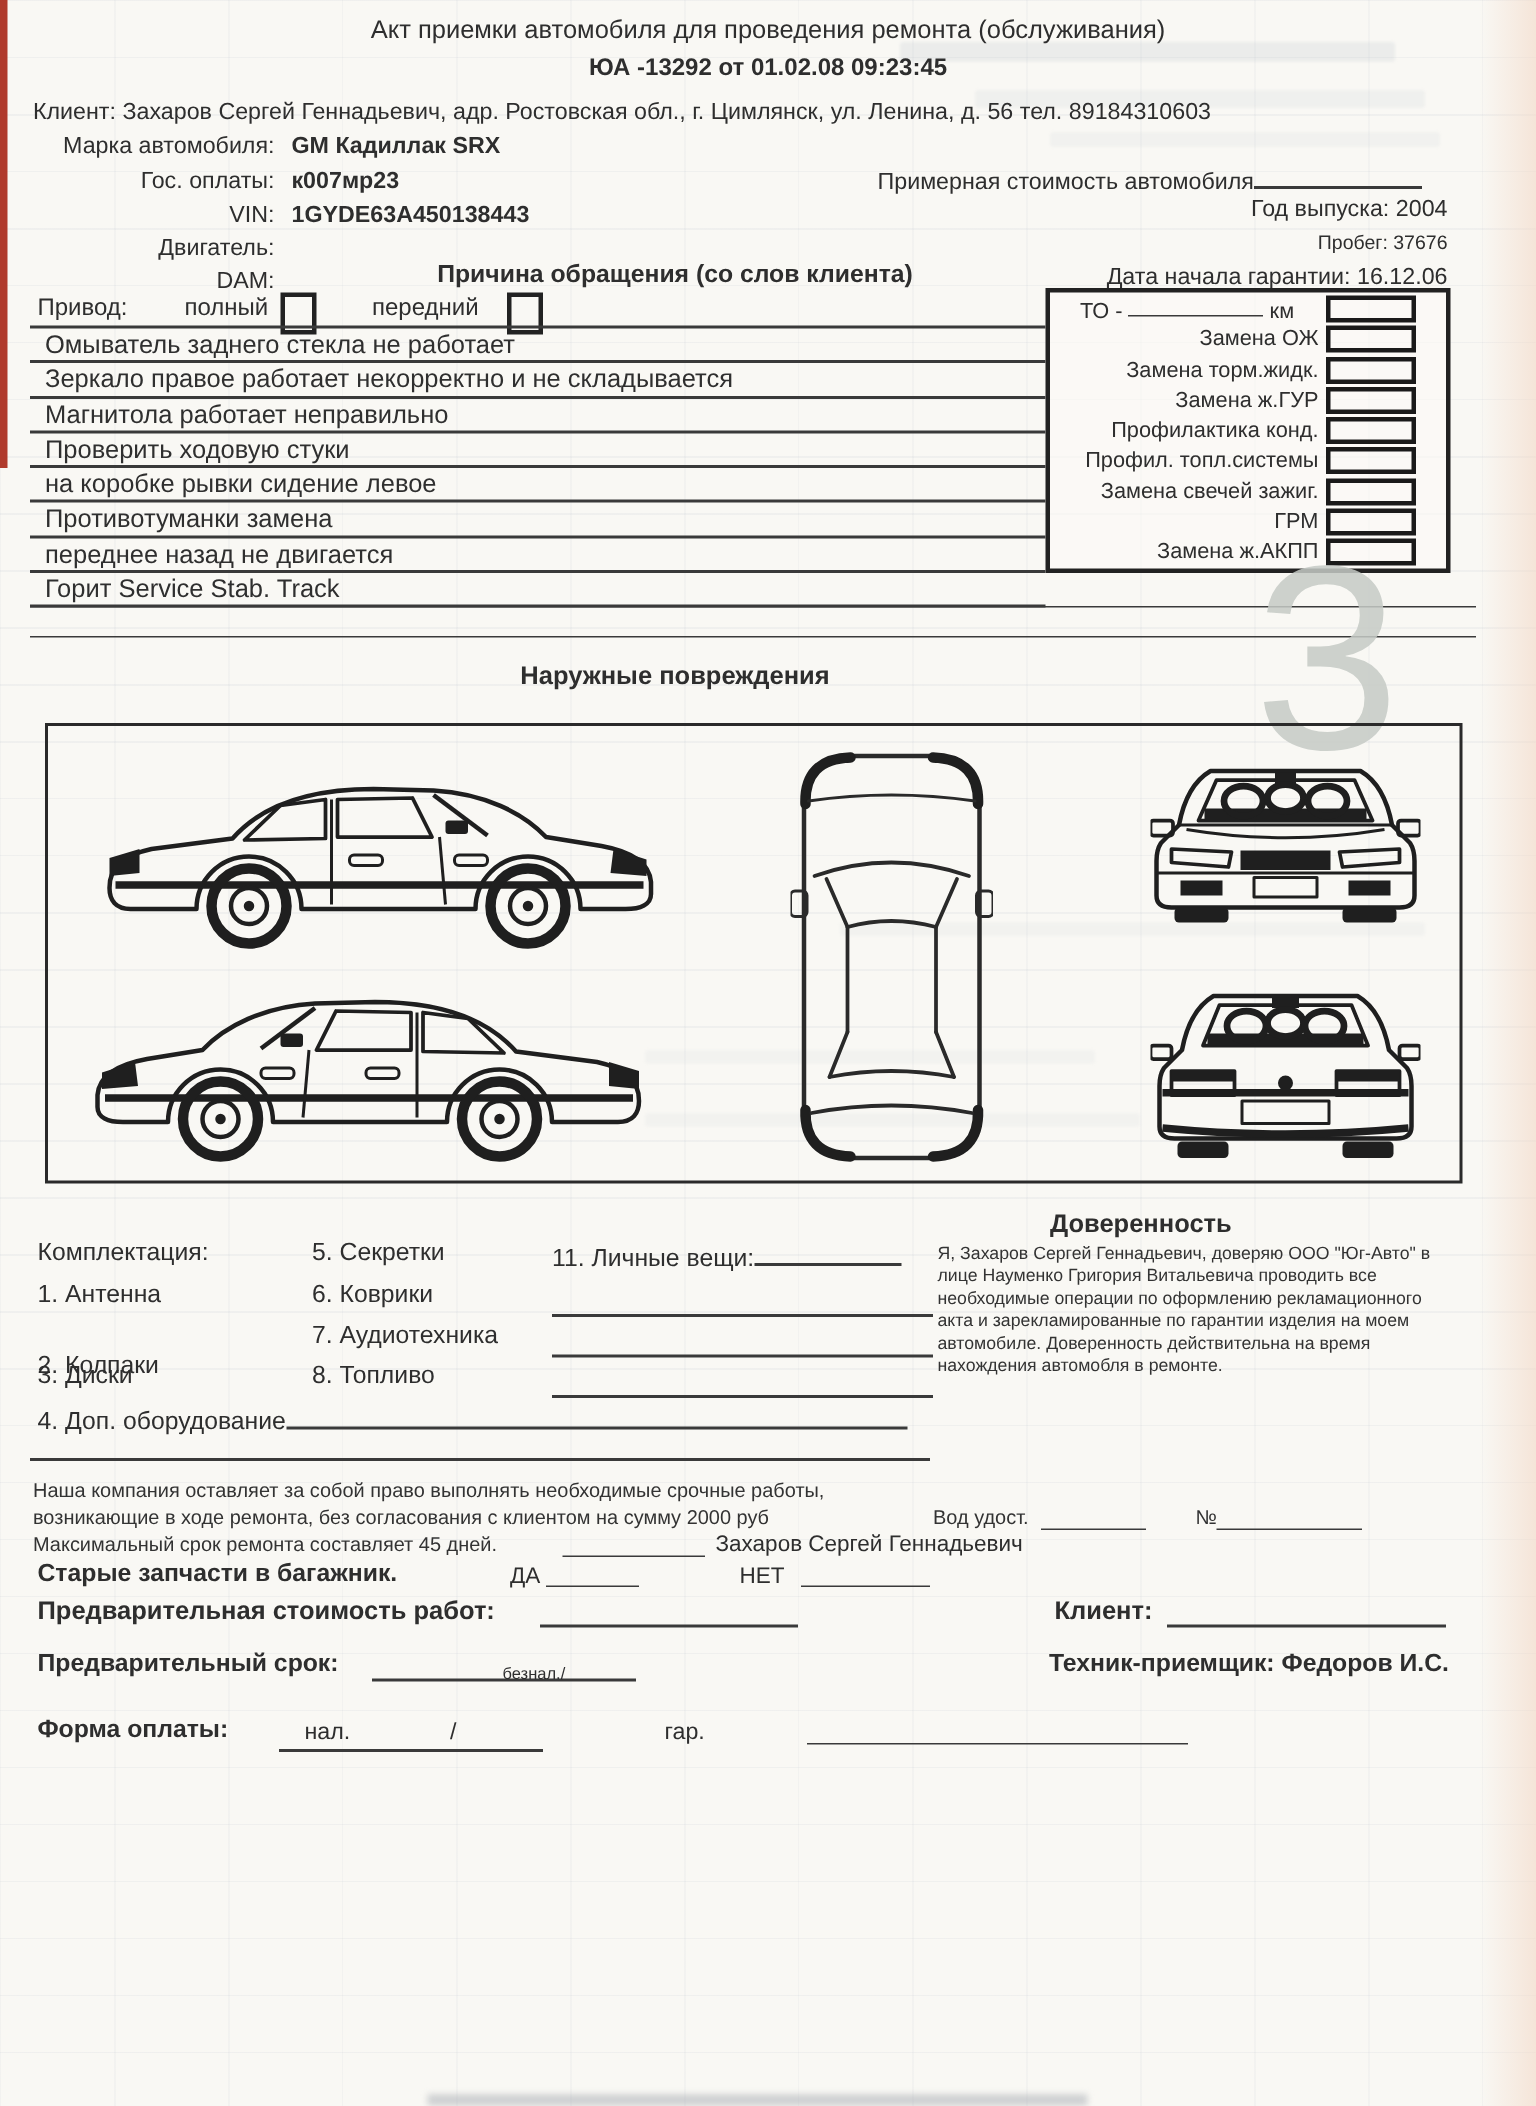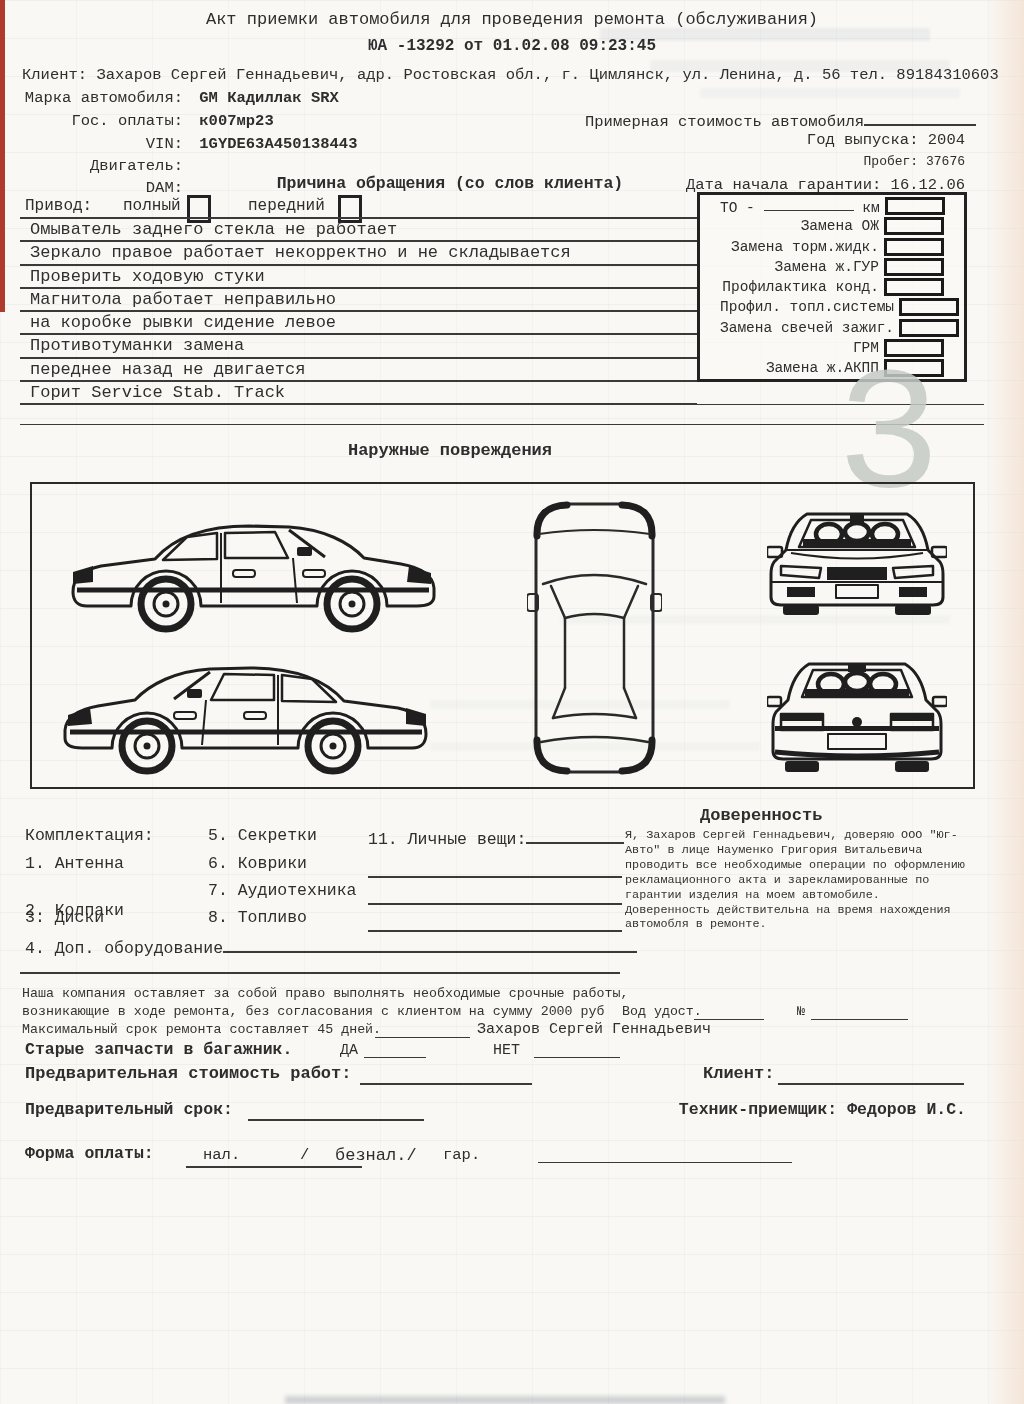--- a/index.html
+++ b/index.html
@@ -1,17 +1,17 @@
 <!DOCTYPE html>
 <html><head>
 <meta charset="utf-8">
 <style>
   html,body{margin:0;padding:0;background:#e9e9e9;}
   .page{position:relative;width:1024px;height:1404px;background:#f9f8f4;overflow:hidden;
-        font-family:Liberation Mono, monospace;color:#2e2e2e;}
+        font-family:Liberation Sans, sans-serif;color:#2e2e2e;}
   .page::before{content:"";position:absolute;inset:0;pointer-events:none;
     background-image:
       repeating-linear-gradient(to bottom, rgba(176,184,198,.13) 0 1px, transparent 1px 38px),
       repeating-linear-gradient(to right, rgba(176,184,198,.09) 0 1px, transparent 1px 76px);}
   .edge-band{position:absolute;top:0;right:0;width:38px;height:100%;
       background:linear-gradient(to right, rgba(243,221,205,0), rgba(242,216,198,.6));}
   .abs{position:absolute;white-space:nowrap;}
   .b{font-weight:bold;}
   .ctr{text-align:center;}
   .hline{position:absolute;border-top:2px solid #3a3a3a;height:0;}
@@ -102,22 +102,22 @@
   <div class="abs ctr b" style="left:250px;top:174px;width:400px;font-size:16.5px;">Причина обращения (со слов клиента)</div>
   <div class="abs" style="left:25px;top:197px;font-size:16px;">Привод:</div>
   <div class="abs" style="left:123px;top:197px;font-size:16px;">полный</div>
   <div class="cb" style="left:187px;top:195px;"></div>
   <div class="abs" style="left:248px;top:197px;font-size:16px;">передний</div>
   <div class="cb" style="left:338px;top:195px;"></div>
 
   <div class="claims">
     <div class="claim">Омыватель заднего стекла не работает</div>
     <div class="claim">Зеркало правое работает некорректно и не складывается</div>
+    <div class="claim">Магнитола  работает неправильно</div>
     <div class="claim">Проверить ходовую стуки</div>
-    <div class="claim">Магнитола  работает неправильно</div>
     <div class="claim">на коробке рывки сидение левое</div>
     <div class="claim">Противотуманки замена</div>
     <div class="claim">переднее назад не двигается</div>
     <div class="claim">Горит Service Stab. Track</div>
   </div>
 
   <div class="tobox">
     <div class="torow">
       <span class="tolabel first"><span>ТО -</span>
         <span class="uln" style="width:90px;border-bottom-width:1.5px;"></span>
@@ -314,18 +314,18 @@
   <div class="abs b" style="left:25px;top:1100px;font-size:16.5px;">Предварительный срок:</div>
   <div class="hline" style="left:248px;top:1119px;width:176px;"></div>
   <div class="abs b" style="left:666px;top:1100px;width:300px;text-align:right;font-size:16.5px;">
     <span>Техник-приемщик:</span>
     <span>Федоров И.С.</span>
   </div>
 
   <div class="abs b" style="left:25px;top:1144px;font-size:16.5px;">Форма оплаты:</div>
   <div class="abs" style="left:203px;top:1146px;font-size:15.5px;">нал.</div>
   <div class="abs" style="left:300px;top:1146px;font-size:15.5px;">/</div>
-  <div class="abs" style="left:335px;top:1146px;font-size:17px;">безнал./</div>
+  <div class="abs" style="left:335px;top:1110px;font-size:11px;">безнал./</div>
   <div class="abs" style="left:443px;top:1146px;font-size:15.5px;">гар.</div>
   <div class="hline" style="left:186px;top:1166px;width:176px;"></div>
   <div class="hline" style="left:538px;top:1162px;width:254px;border-top-width:1.6px;"></div>
 
 </div>
 
 </body></html>

